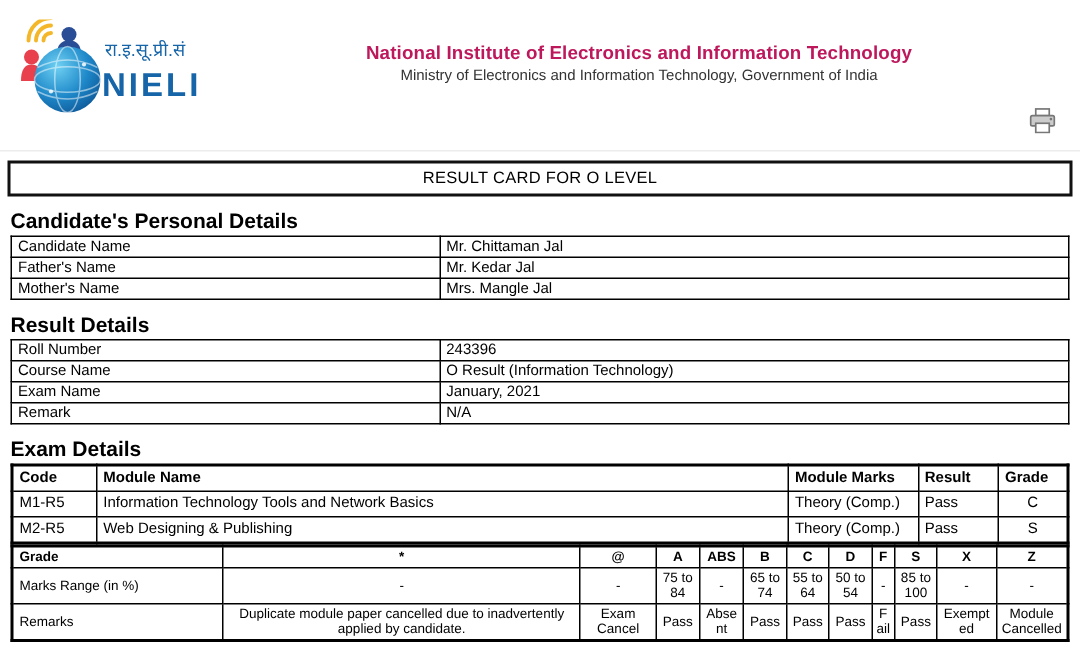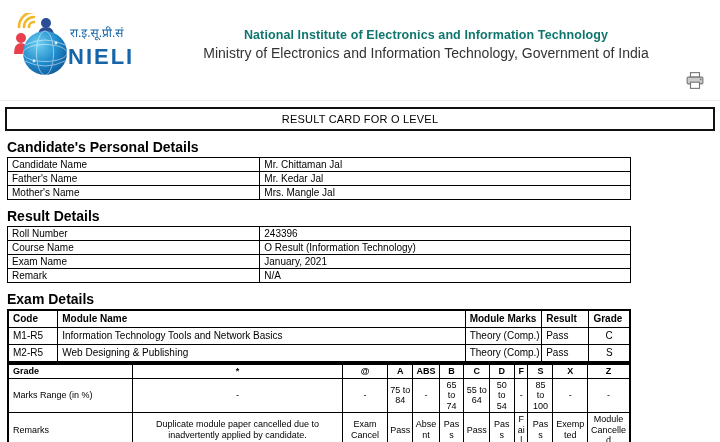--- a/index.html
+++ b/index.html
@@ -4,33 +4,33 @@
 <style>
   html,body { margin:0; padding:0; background:#fff; }
   body { width:720px; height:442px; overflow:hidden;
          font-family:"Liberation Sans", sans-serif; color:#000; }
   .page { position:relative; width:720px; height:442px; background:#fff; }
 
   
   .header { position:relative; height:100px; border-bottom:1px solid #ececec; }
   .logo { position:absolute; left:12px; top:13px;text-align:center; }
   .org  { position:absolute; left:140px; right:8px; top:28px; text-align:center; }
-  .org-name { font-size:12.5px; font-weight:bold; color:#0f766e; letter-spacing:.1px; }
-  .org-sub  { font-size:14px; color:#333; margin-top:3px; }
+  .org-name { font-size:12.5px; font-weight:bold; color:#be185d; letter-spacing:.1px; }
+  .org-sub  { font-size:10px; color:#333; margin-top:3px; }
   .print-btn { position:absolute; right:16px; top:72px; width:18px; height:17px; cursor:pointer; }
 
   
   .title-box { margin:6px 5px 0 5px; border:2px solid #111; text-align:center;
                font-weight:normal; font-size:11px; padding:4px 0; letter-spacing:.2px; }
 
   
   .sec-h { font-size:14px; font-weight:bold; margin:8px 7px 2px 7px; }
 
   
-  table { border-collapse:collapse; width:624px; margin:0 7px; table-layout:fixed; }
+  table { border-collapse:collapse; width:706px; margin:0 7px; table-layout:fixed; }
   td, th { border:1px solid #000; font-size:10px; padding:1px 4px; line-height:11px;
            overflow:hidden; text-align:left; vertical-align:middle; }
   .kv td { white-space:nowrap; }
 
   .exam-t { border:2px solid #000; }
   .exam-t th { font-weight:bold; padding:2px 4px; line-height:12px; }
   .exam-t td { padding:2px 4px; line-height:12px; white-space:nowrap; }
   .exam-t td.center { text-align:center; }
 
   .legend-t { border:2px solid #000; }

